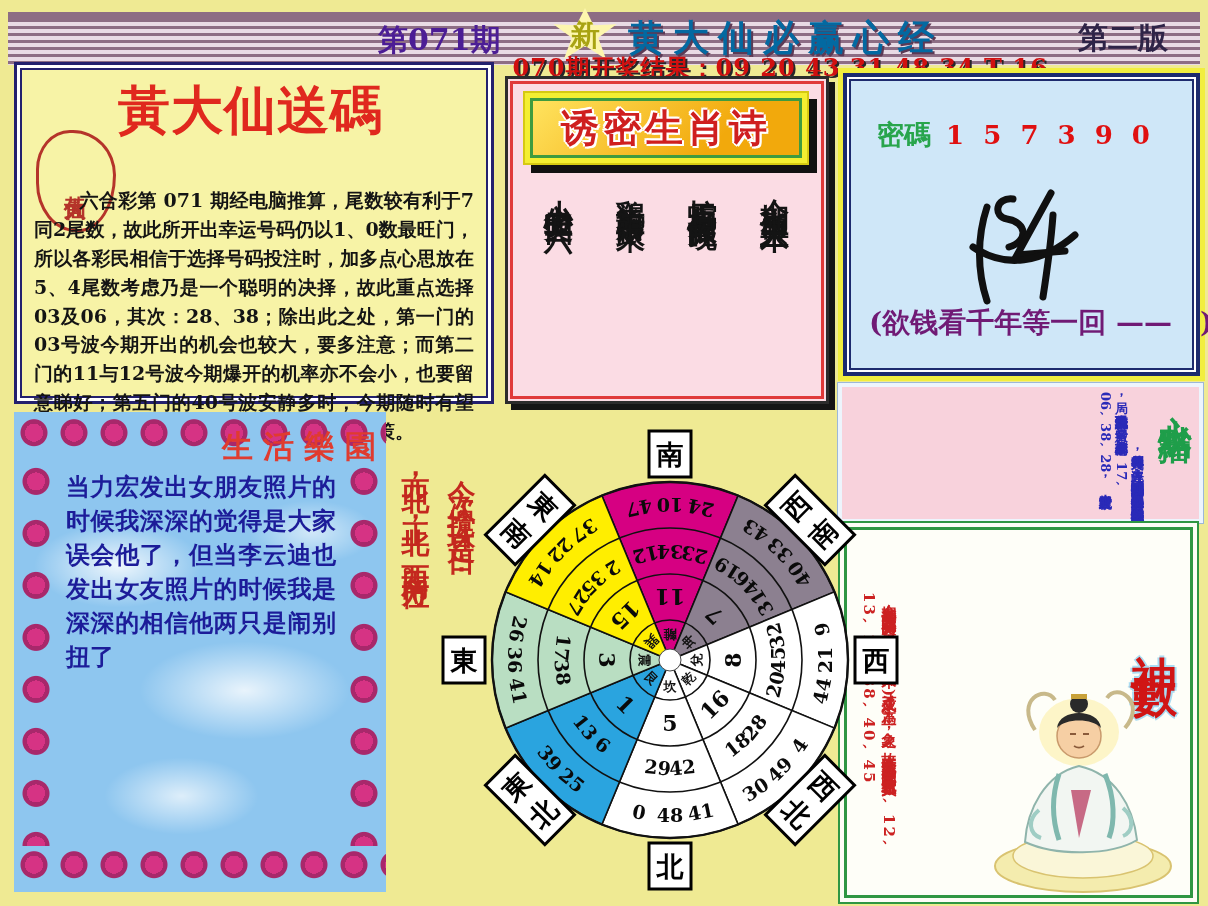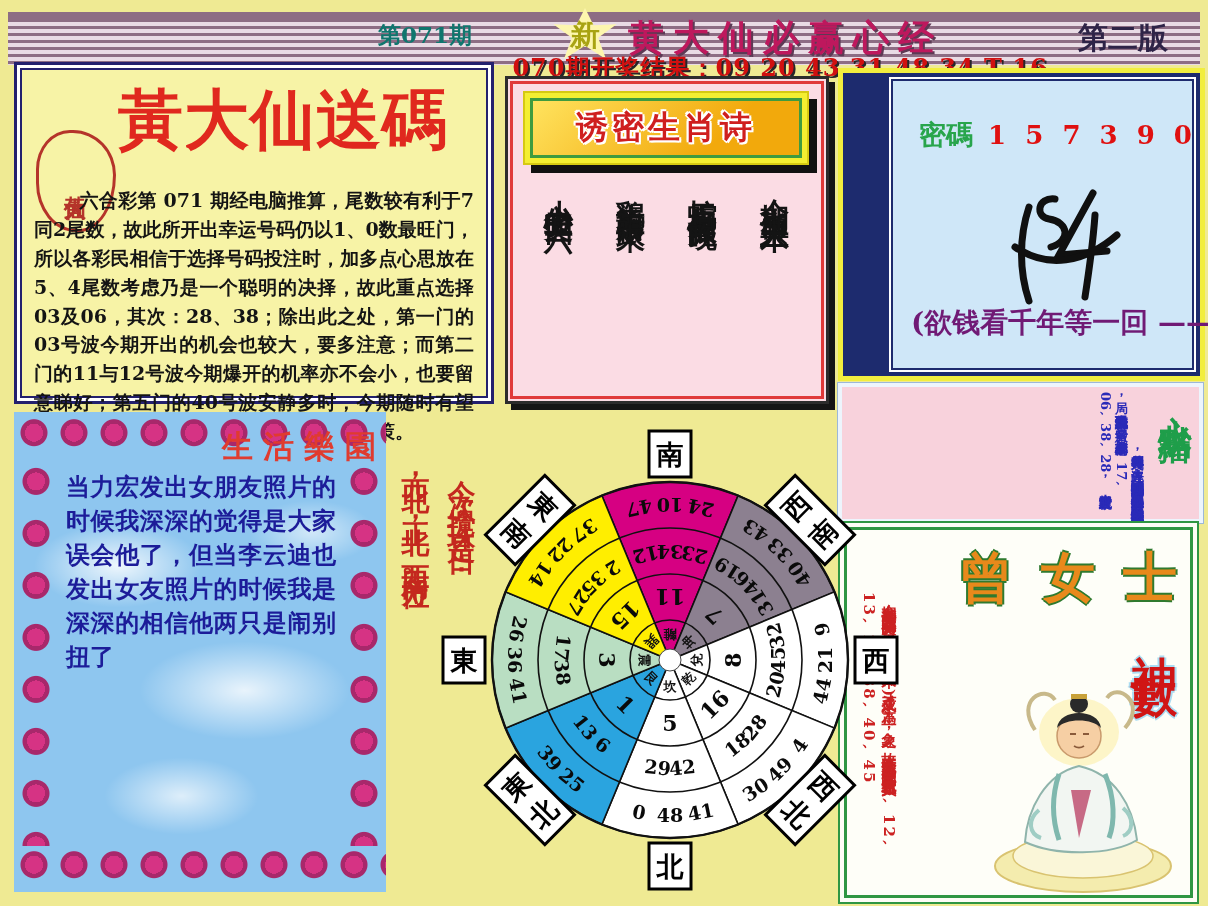--- a/index.html
+++ b/index.html
@@ -3,59 +3,59 @@
 <meta charset="utf-8">
 <style>
   html,body{margin:0;padding:0;}
   body{width:1208px;height:906px;background:#efea93;font-family:"DejaVu Sans",sans-serif;position:relative;overflow:hidden;}
   .abs{position:absolute;}
 
   
   .banner{left:8px;top:12px;width:1192px;height:46px;
     background:repeating-linear-gradient(180deg,#8d6d84 0 3px,#e9dbe5 3px 7px);
     border-top:7px solid #8d6d84;}
-  .issue{left:378px;top:20px;font-size:23px;font-weight:bold;color:#0f766e;font-family:"DejaVu Serif",serif;}
+  .issue{left:378px;top:20px;font-size:30px;font-weight:bold;color:#4c1d95;font-family:"DejaVu Serif",serif;}
   .star{left:552px;top:8px;width:66px;height:54px;background:#fdf6ae;
     clip-path:polygon(50% 0%,63% 32%,98% 30%,70% 55%,82% 95%,50% 70%,18% 95%,30% 55%,2% 30%,37% 32%);
     display:flex;align-items:center;justify-content:center;font-size:30px;font-weight:900;color:#a8a312;}
-  .mast-title{left:628px;top:14px;font-size:36px;font-weight:900;color:#be185d;letter-spacing:9px;
+  .mast-title{left:628px;top:14px;font-size:36px;font-weight:900;color:#0369a1;letter-spacing:9px;
     text-shadow:2px 2px 0 #5d3a55;font-family:"DejaVu Serif",serif;}
   .edition{left:1078px;top:18px;font-size:30px;font-weight:900;color:#2e2347;font-family:"DejaVu Serif",serif;}
   .resultline{left:420px;top:52px;width:720px;text-align:center;font-size:24px;font-weight:900;
     color:#d01010;text-shadow:2px 2px 0 #26262a;letter-spacing:1px;font-family:"DejaVu Serif",serif;}
 
   
   .songma{left:14px;top:62px;width:474px;height:336px;background:#fff;border:3px solid #23206e;}
   .songma-in{position:absolute;inset:3px;border:2px solid #23206e;background:#f7f3a6;}
   .seal{position:absolute;left:14px;top:60px;width:74px;height:96px;border:3px solid #b5342a;
     border-radius:44% 56% 48% 52%/40% 46% 58% 50%;color:#b5342a;display:flex;align-items:center;justify-content:center;
     font-size:22px;font-weight:900;writing-mode:vertical-rl;font-family:"DejaVu Serif",serif;letter-spacing:2px;}
-  .songma-title{position:absolute;left:96px;top:6px;font-size:65px;font-weight:900;color:#e0281e;
+  .songma-title{position:absolute;left:96px;top:6px;font-size:52px;font-weight:900;color:#e0281e;
     font-family:"DejaVu Serif",serif;letter-spacing:1px;white-space:nowrap;}
   .songma-body{position:absolute;left:12px;right:12px;top:116px;font-size:19px;line-height:1.52;
     font-weight:600;color:#141414;text-align:justify;text-indent:2.4em;font-family:"DejaVu Serif",serif;}
 
   
   .poem{left:505px;top:76px;width:318px;height:322px;background:#fbdce4;border:3px solid #2c2c2c;
     box-shadow:6px 6px 0 #151515;}
   .poem-in{position:absolute;inset:2px;border:3px solid #e03a3a;}
   .plaque{position:absolute;left:10px;top:7px;width:282px;height:70px;background:#f4ee31;border:2px solid #d6c912;
     box-shadow:8px 8px 0 #111;}
   .plaque-in{position:absolute;inset:5px;border:3px solid #3f9b3f;background:linear-gradient(135deg,#ffe35e,#f2a90c 70%);
     display:flex;align-items:center;justify-content:center;}
-  .plaque-title{font-size:32px;font-weight:900;color:#cf1f1f;letter-spacing:4px;font-family:"DejaVu Serif",serif;
+  .plaque-title{font-size:38px;font-weight:900;color:#cf1f1f;letter-spacing:4px;font-family:"DejaVu Serif",serif;
     text-shadow:-2px 0 #fff,2px 0 #fff,0 -2px #fff,0 2px #fff,2px 2px #fff,-2px -2px #fff;}
   .poem-cols{position:absolute;left:10px;right:10px;top:92px;bottom:8px;display:flex;flex-direction:row-reverse;
     justify-content:space-around;}
   .poem-col{writing-mode:vertical-rl;font-size:29px;font-weight:700;color:#141414;letter-spacing:4px;
     font-family:"DejaVu Serif",serif;}
 
   
   .mima{left:838px;top:68px;width:357px;height:303px;border:5px solid #f2ee3e;background:#1d2b6e;}
-  .mima-mid{position:absolute;inset:0;border:4px solid #1d2b6e;background:#fff;margin-left:42px;}
+  .mima-mid{position:absolute;inset:0;border:4px solid #1d2b6e;background:#fff;}
   .mima-in{position:absolute;inset:2px;border:2px solid #1d2b6e;background:#cfe7f8;}
   .mima-row{position:absolute;left:26px;white-space:nowrap;}
   .lbl-green{font-size:27px;font-weight:900;color:#28a54c;font-family:"DejaVu Serif",serif;}
   .val-red{font-size:26px;font-weight:700;color:#e01010;letter-spacing:5px;font-family:"DejaVu Serif",serif;margin-left:10px;}
   .scribble{position:absolute;left:92px;top:104px;}
   .mima-hint{position:absolute;left:18px;bottom:26px;font-size:28px;font-weight:700;color:#701a75;
     font-family:"DejaVu Serif",serif;white-space:nowrap;}
 
   
   .xinshui{left:838px;top:383px;width:357px;height:132px;background:#f8d2dc;border:4px solid #edf5fd;
@@ -167,21 +167,20 @@
 
 <div class="abs xinshui">
   <div class="xs-title">心水點播</div>
   <div class="xs-body">
     <span class="xs-lead">綠波攔路趨勢</span><span>旺得幾力，連連占先，五門號碼攔路中截趨勢逐漸復蘇轉旺，形勢上中門號碼占據優勢，幾只辯馭號波以最快速度消失弱勢，估計未來格局，綠波仍會以驚人成就出現，留意者，今期心水推薦32、17、06、38、28，祝大家好運發財！</span>
   </div>
 </div>
 
 <div class="abs zeng">
   <div class="zeng-in">
-    <div class="zeng-title">曾女士</div>
     <div class="zeng-sub">神數</div>
     <div class="zeng-body">今期臺灣六合彩開獎時空。本座算得天書跟示(福神丑木，才爻成水)為正　之象，故本座推薦彩民今期宜睇好东北數買10、12、13、15、38、40、45</div>
     <svg width="215" height="225" viewBox="0 0 215 225" style="position:absolute;left:128px;top:140px;">
       <ellipse cx="108" cy="196" rx="88" ry="26" fill="#f4ecae" stroke="#d9c370" stroke-width="2"></ellipse>
       <ellipse cx="108" cy="186" rx="70" ry="22" fill="#faf6d8" stroke="#d9c370" stroke-width="1.5"></ellipse>
       <ellipse cx="104" cy="62" rx="40" ry="34" fill="#fdf3c0" opacity="0.85"></ellipse>
       <path d="M60 60 C40 30 70 14 80 30 M150 58 C172 32 142 12 132 28" stroke="#c8b98a" stroke-width="4" fill="none"></path>
       <path d="M104 96 C70 104 52 140 50 172 C80 186 136 186 162 170 C158 136 140 104 104 96 Z" fill="#f2f6f2" stroke="#8fb4ab" stroke-width="2"></path>
       <path d="M84 104 C76 128 78 152 84 170 M130 104 C140 128 140 152 134 168" stroke="#7fb8ae" stroke-width="5" fill="none"></path>
       <path d="M96 120 L104 168 L116 120 Z" fill="#c76a85"></path>

